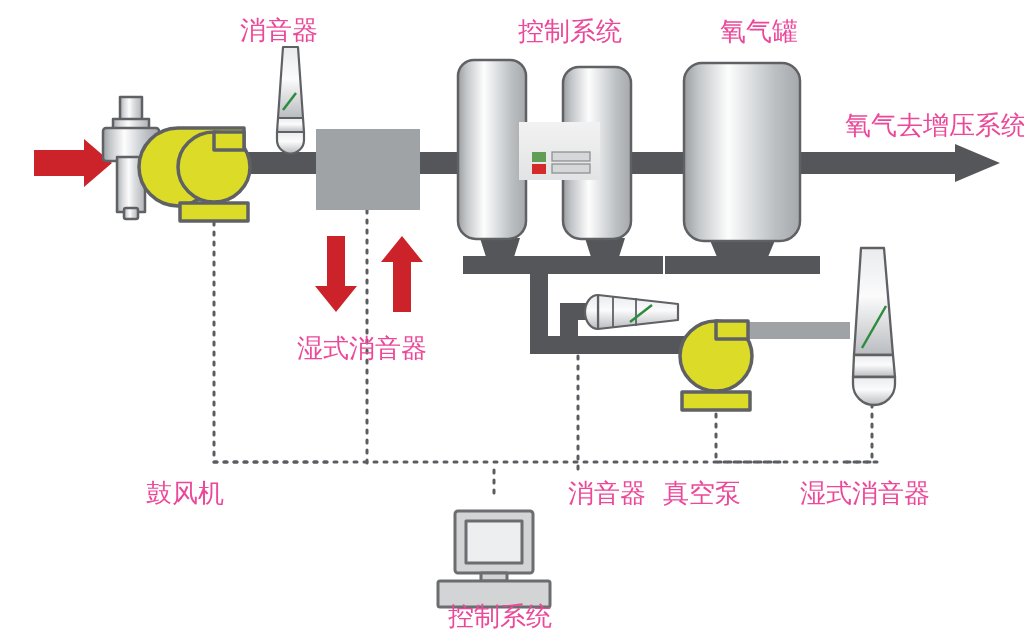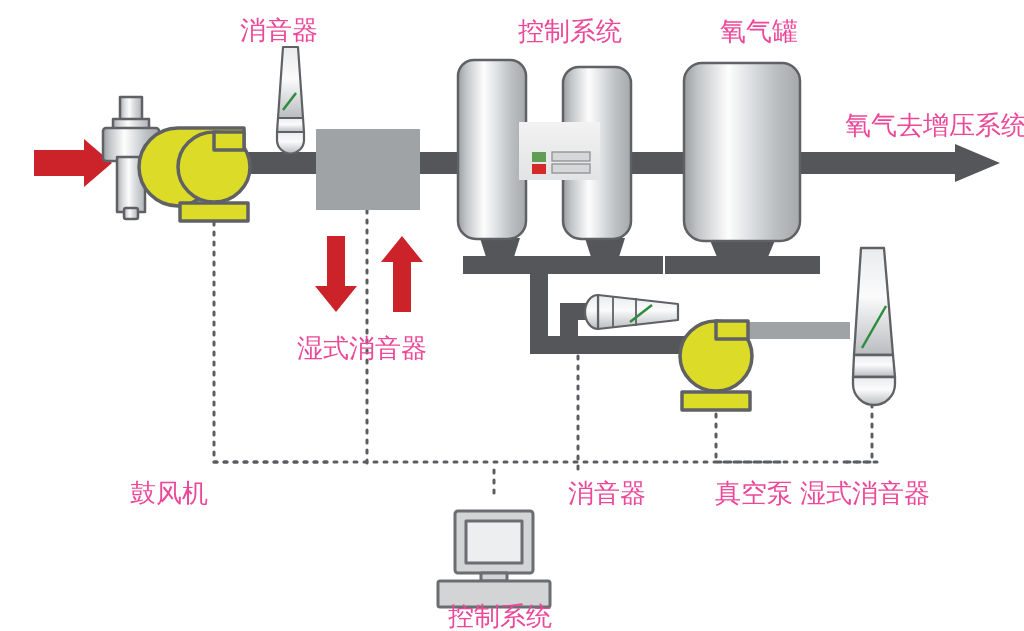--- a/index.html
+++ b/index.html
@@ -178,19 +178,19 @@
     <rect x="438" y="581" width="112" height="26" rx="2" fill="#d2d4d6"></rect>
   </g>
 
 </svg>
 
 <div class="lbl" style="left:240px;top:17px;">消音器</div>
 <div class="lbl" style="left:518px;top:18px;">控制系统</div>
 <div class="lbl" style="left:720px;top:18px;">氧气罐</div>
 <div class="lbl" style="left:845px;top:112px;">氧气去增压系统</div>
 <div class="lbl" style="left:297px;top:335px;">湿式消音器</div>
-<div class="lbl" style="left:130px;top:480px;">鼓风机</div>
+<div class="lbl" style="left:146px;top:480px;">鼓风机</div>
 <div class="lbl" style="left:568px;top:480px;">消音器</div>
-<div class="lbl" style="left:715px;top:480px;">真空泵</div>
+<div class="lbl" style="left:663px;top:480px;">真空泵</div>
 <div class="lbl" style="left:800px;top:480px;">湿式消音器</div>
 <div class="lbl" style="left:448px;top:603px;">控制系统</div>
 
 </div>
 
 </body></html>

